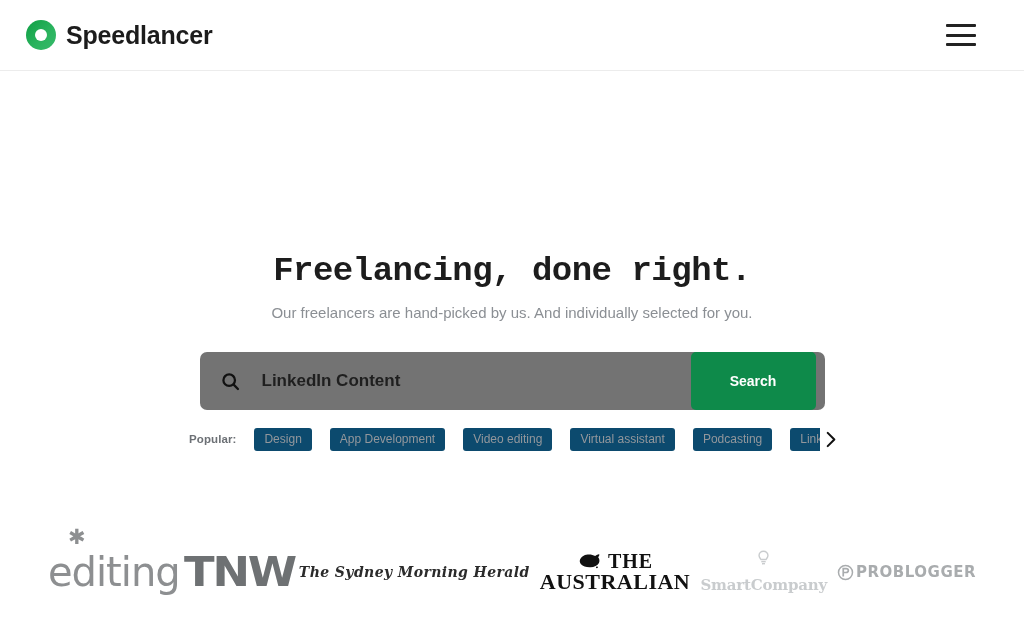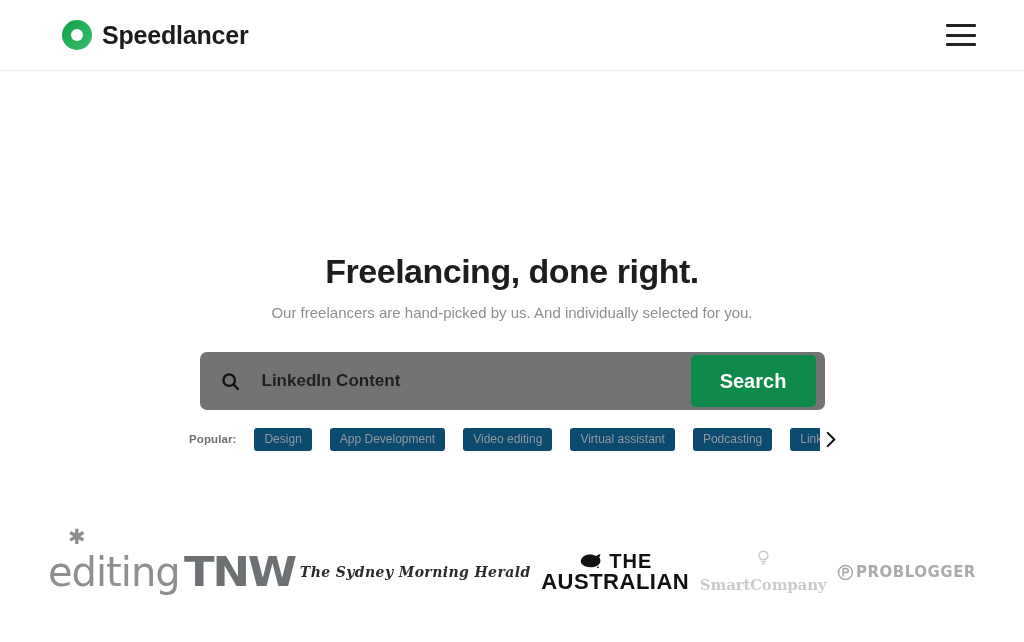--- a/index.html
+++ b/index.html
@@ -16,21 +16,21 @@
     position: relative;
   }
 
   
   .site-header {
     height: 71px;
     border-bottom: 1px solid #ececec;
     display: flex;
     align-items: center;
     justify-content: space-between;
-    padding: 0 48px 0 62px;
+    padding: 0 48px 0 26px;
     background: #fff;
   }
   .brand {
     display: flex;
     align-items: center;
     gap: 10px;
     text-decoration: none;
   }
   .brand-mark {
     width: 30px;
@@ -80,20 +80,21 @@
     padding-top: 181px;
     text-align: center;
   }
   .hero-title {
     margin: 0;
     font-size: 34px;
     font-weight: 700;
     color: #1d1d1d;
     letter-spacing: -0.5px;
     line-height: 1.15;
+    font-family: Liberation Mono, monospace;
   }
   .hero-sub {
     margin: 13px 0 0 0;
     font-size: 15px;
     color: #8b8f94;
     font-weight: 400;
   }
 
   
   .search-wrap {
@@ -122,27 +123,27 @@
     font-family: "Liberation Sans", sans-serif;
     font-size: 17px;
     font-weight: 600;
     color: #1f1f1f;
     height: 100%;
     padding: 0;
   }
   .search-input::placeholder { color: #b0b4b8; font-weight: 400; }
   .search-btn {
     width: 125px;
-    height: 52px;
+    height: 58px;
     background: #0e8a4a;
     color: #ffffff;
     border: none;
     border-radius: 5px;
     font-family: "Liberation Sans", sans-serif;
-    font-size: 20px;
+    font-size: 14px;
     font-weight: 700;
     cursor: pointer;
     flex: 0 0 auto;
   }
 
   
   .popular-row {
     margin: 16px auto 0 auto;
     width: 660px;
     display: flex;
@@ -246,21 +247,21 @@
     color: #2b2b2b;
     font-style: italic;
     font-weight: 700;
     letter-spacing: 0.4px;
     white-space: nowrap;
   }
 
   
   .aus {
     text-align: center;
-    font-family: Liberation Sans, sans-serif;
+    font-family: Liberation Serif, serif;
     color: #111111;
     line-height: 1.02;
   }
   .aus-top {
     display: flex;
     align-items: center;
     justify-content: center;
     gap: 6px;
   }
   .aus-the { font-size: 20px; font-weight: 700; letter-spacing: 1px; }

